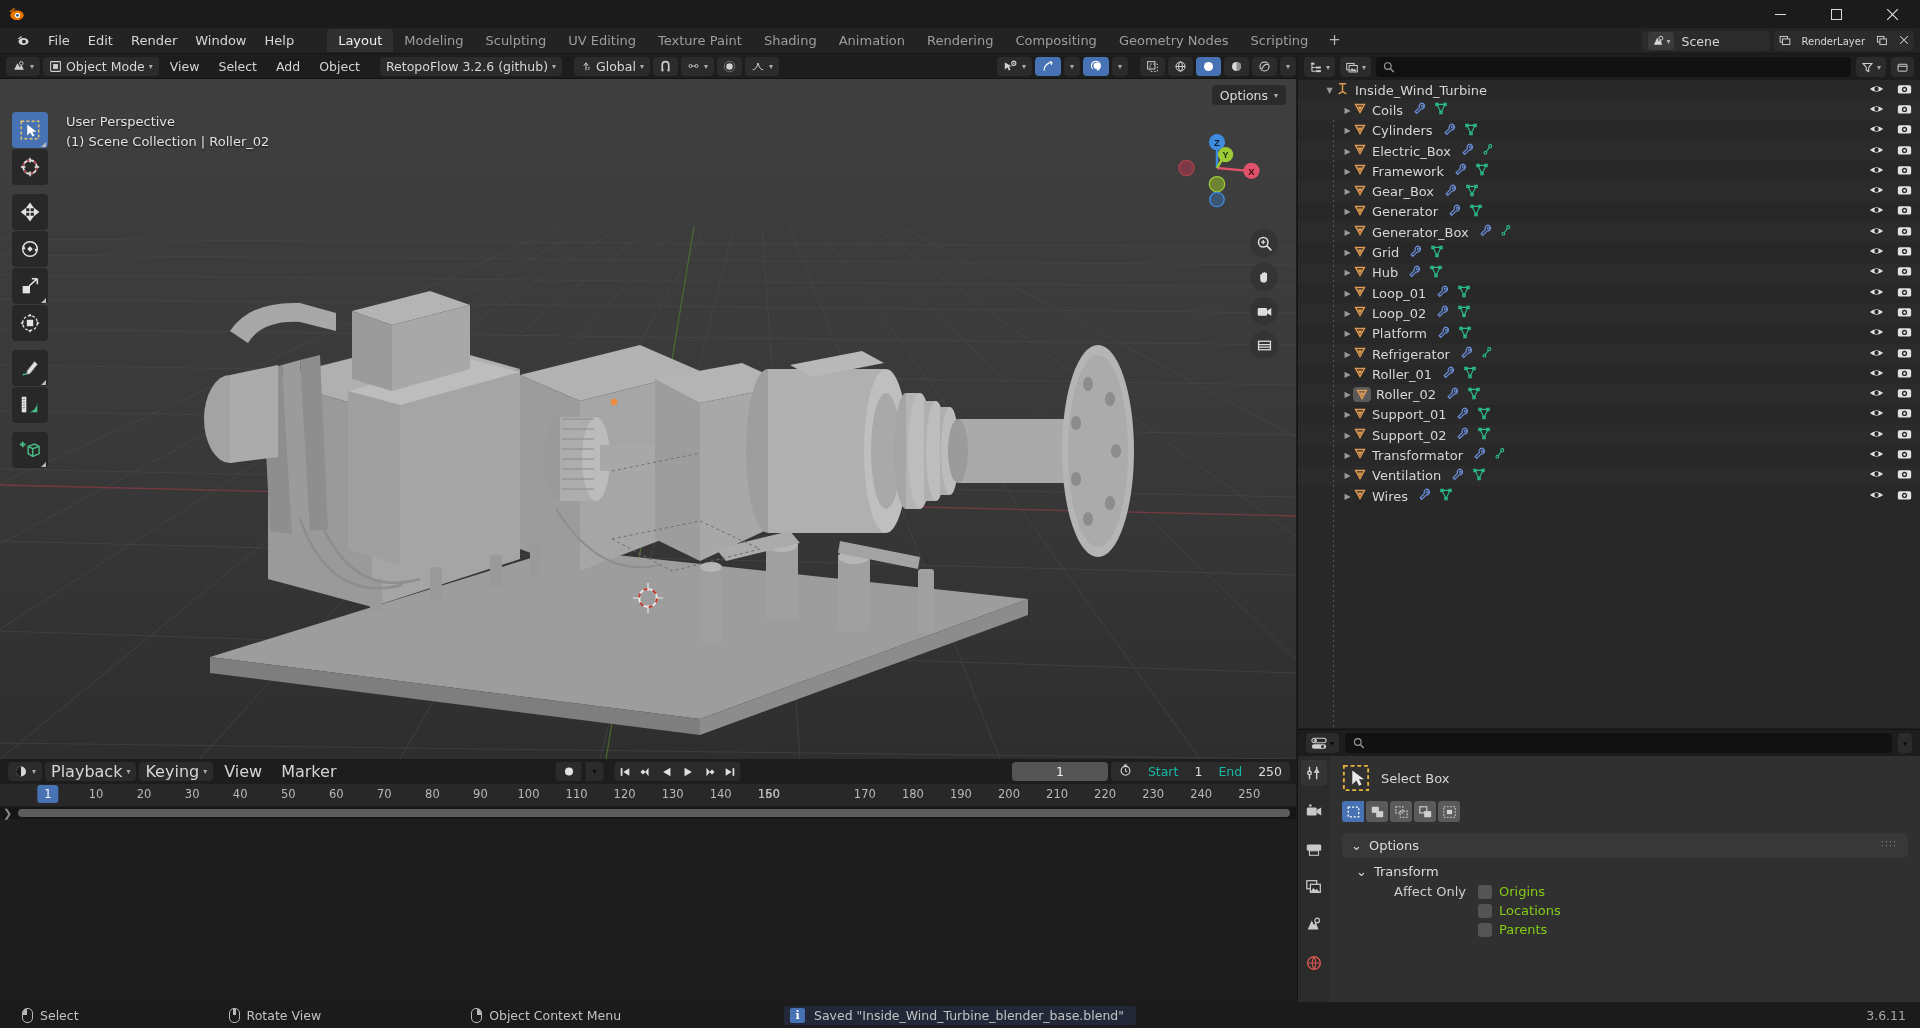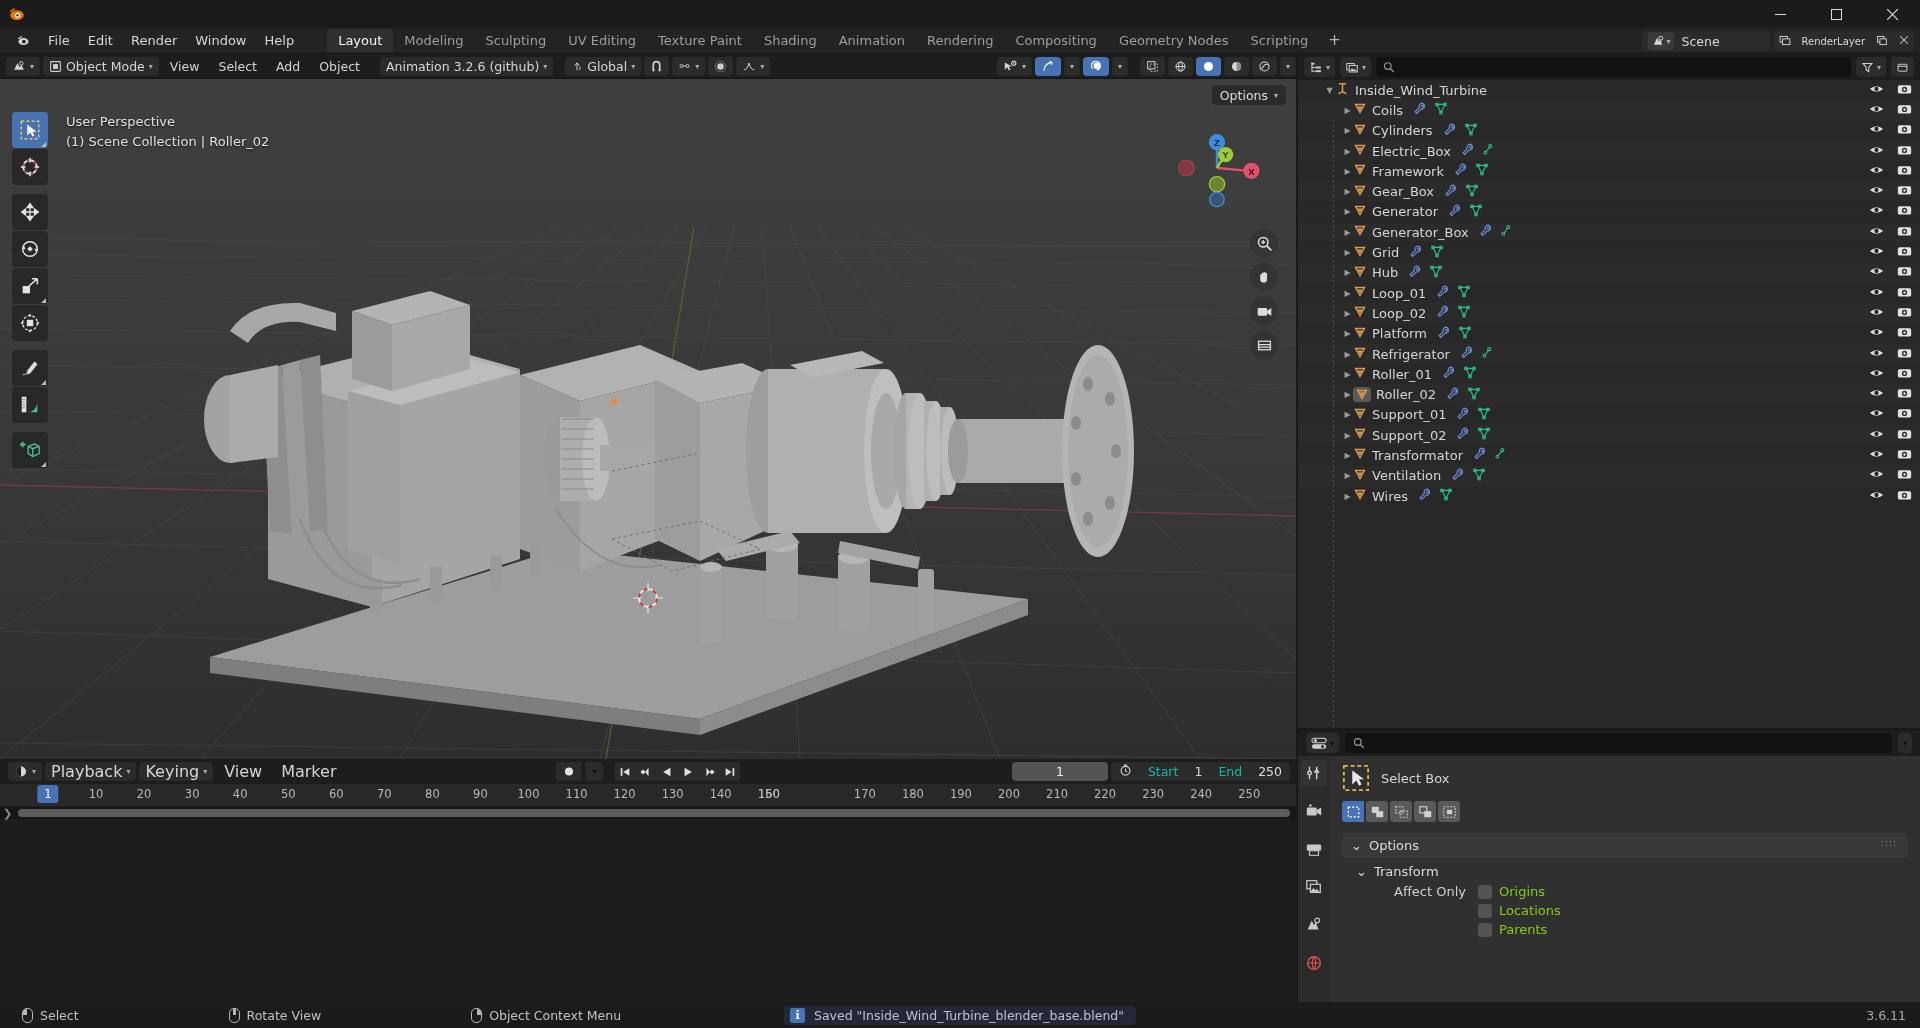--- a/index.html
+++ b/index.html
@@ -304,21 +304,21 @@
       </svg>
       <span>Object Mode</span>
       <span class="caret">▾</span>
     </div>
     <div class="hmenu">View</div>
     <div class="hmenu">Select</div>
     <div class="hmenu">Add</div>
     <div class="hmenu">Object</div>
     <div class="sep"></div>
     <div class="hbtn">
-      <span>Animation 3.2.6 (github)</span>
+      <span>RetopoFlow 3.2.6 (github)</span>
       <span class="caret">▾</span>
     </div>
     <div class="sep"></div>
     <div class="hbtn">
       <svg width="12" height="13" viewBox="0 0 16 16">
         <path d="M8 13 L8 4 M8 3 L5 7 M8 3 L11 7" stroke="#d0d0d0" stroke-width="1.3" fill="none"></path>
         <text x="10" y="13" font-size="7" fill="#d0d0d0" font-family="sans-serif">z</text>
       </svg>
       <span>Global</span>
       <span class="caret">▾</span>

